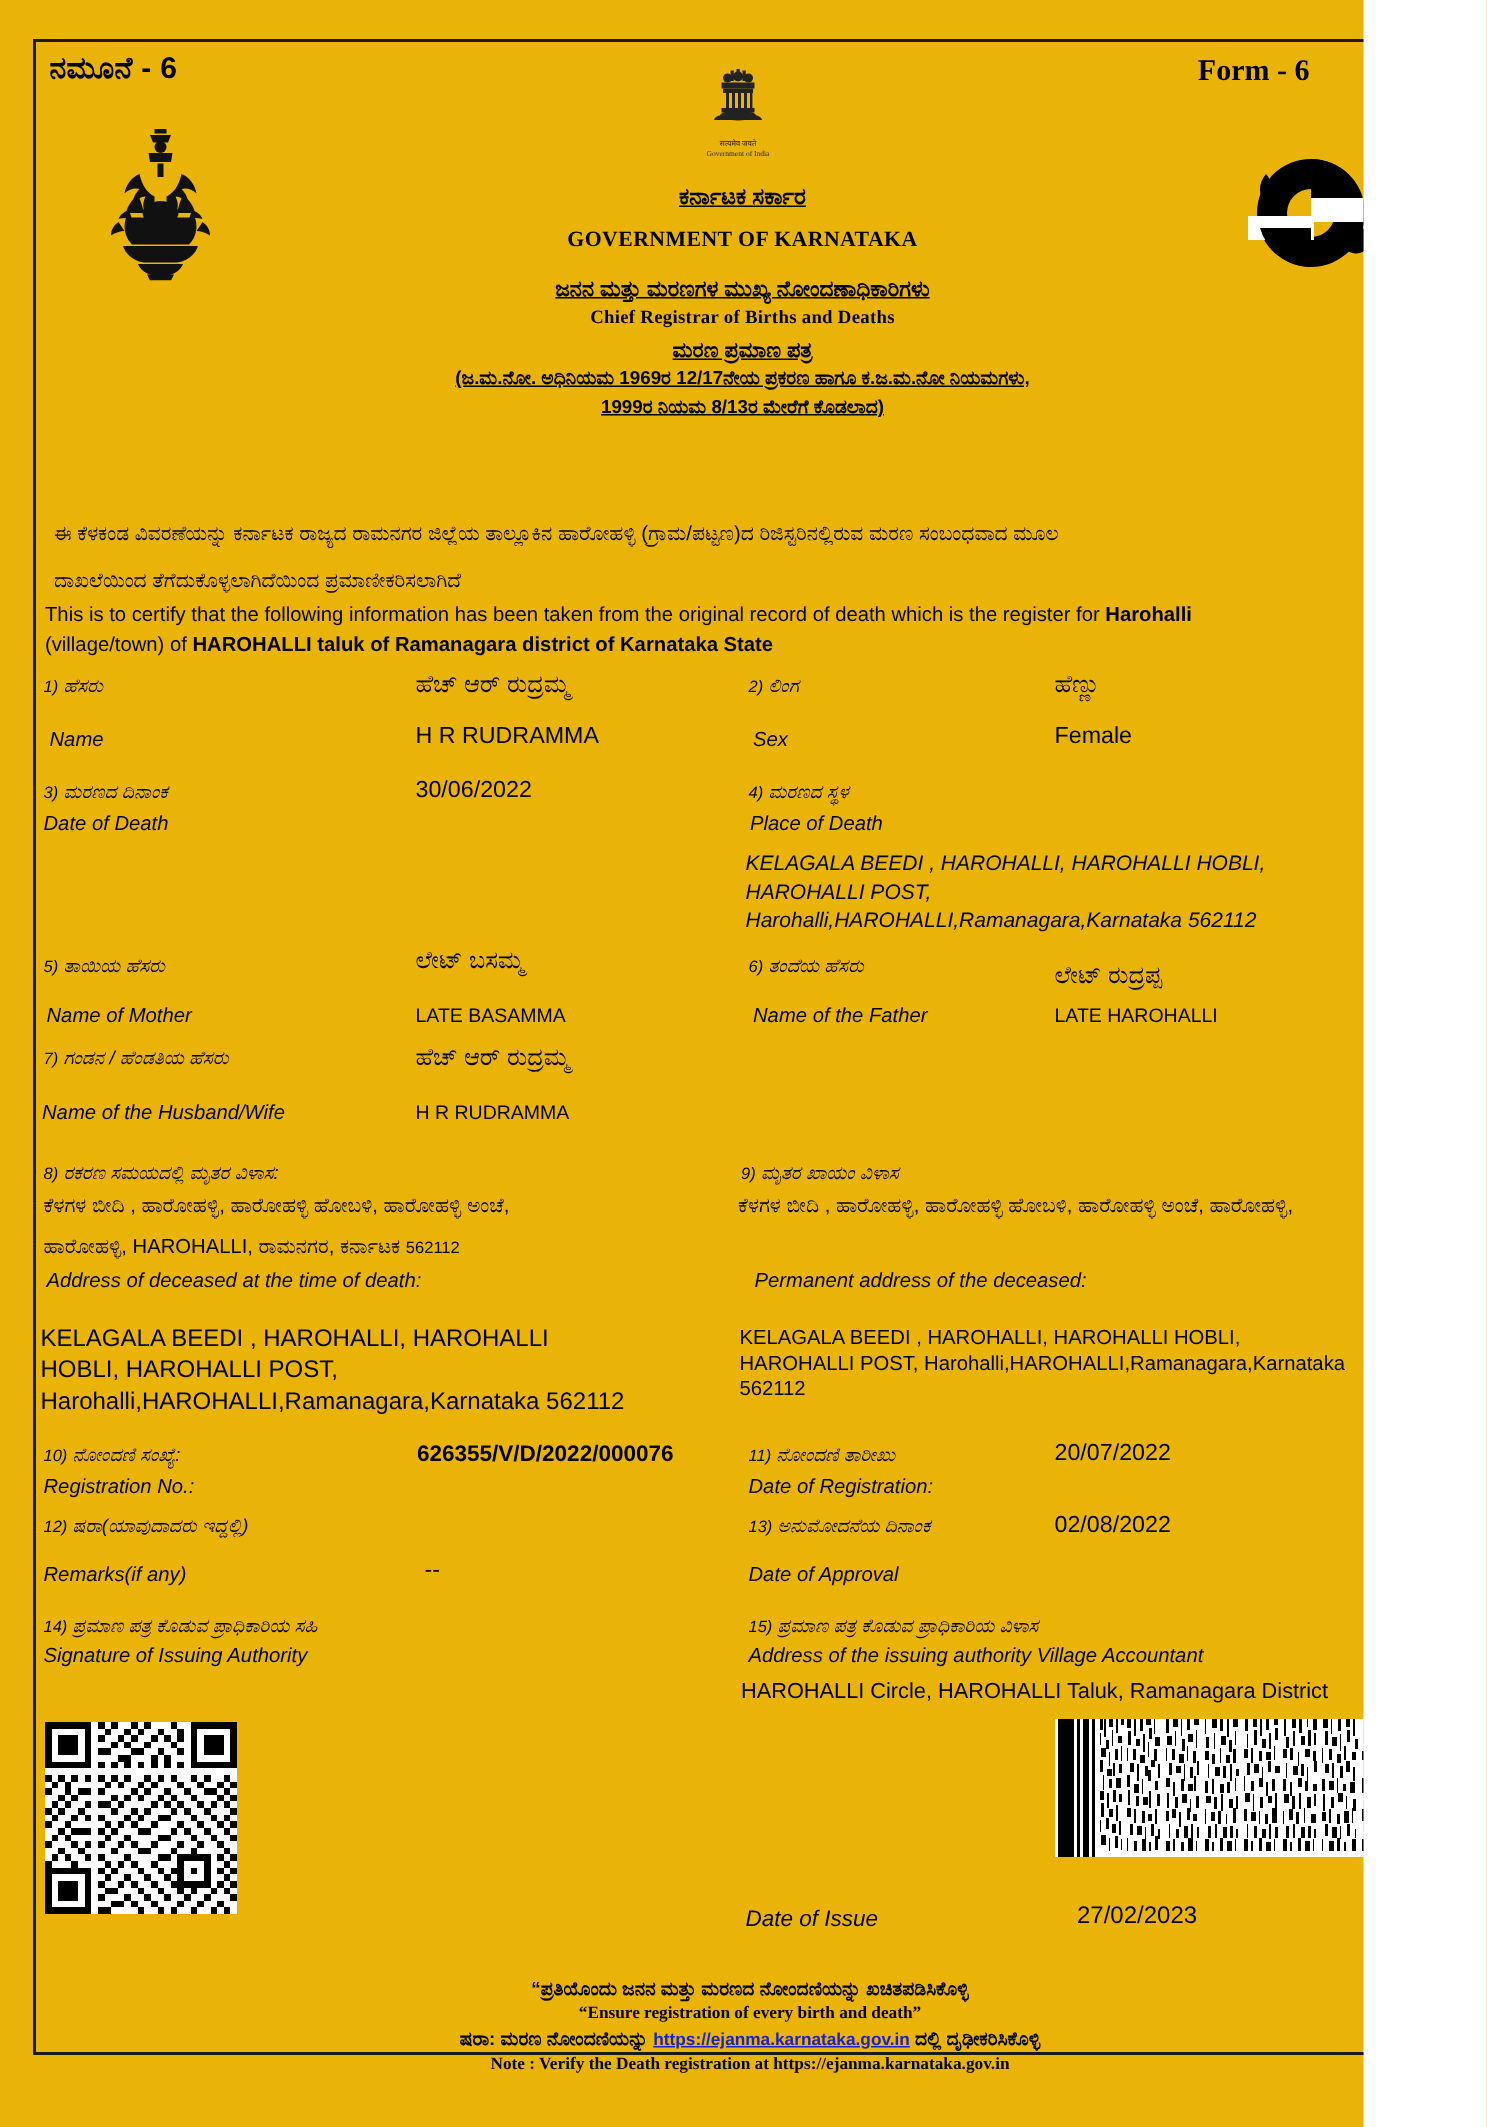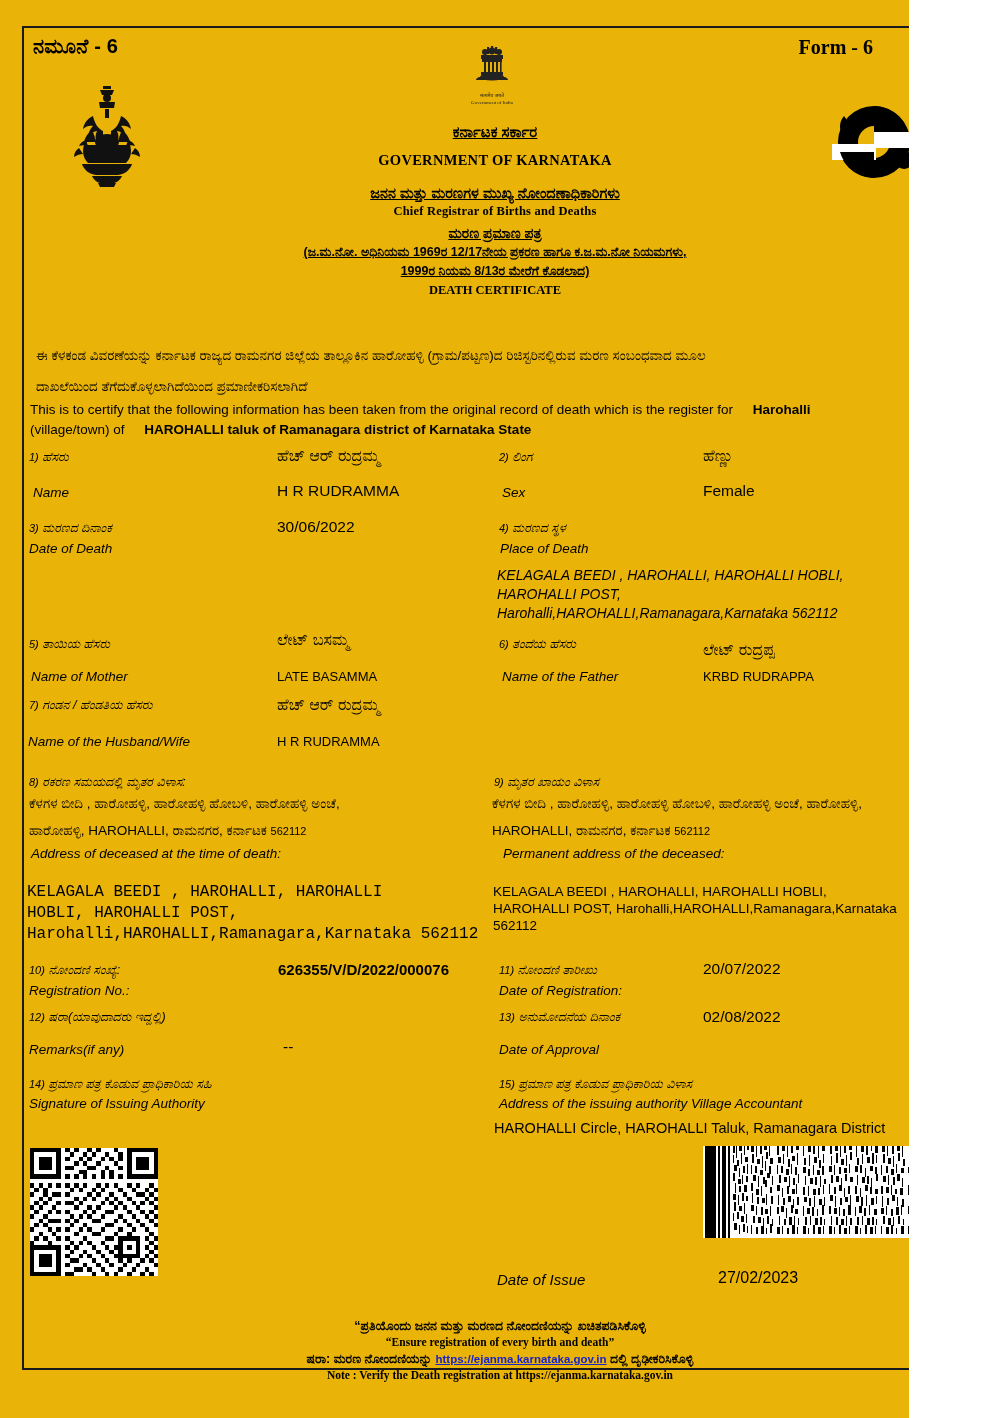--- a/index.html
+++ b/index.html
@@ -144,21 +144,21 @@
     font-size: 13.5px;
     line-height: 31px;
   }
   .certify-en {
     position: absolute;
     left: 30px; top: 400px;
     width: 928px;
     font-size: 13.5px;
     line-height: 20px;
   }
-  .certify-en b { font-weight: bold; margin-left: 16px; }
+  .certify-en b { font-weight: bold; }
 
   
   .fields { position: absolute; left: 0; top: 0; width: 991px; }
   .fld { position: absolute; }
   .lbl-kn {
     font-size: 12.5px;
     font-style: italic;
     white-space: nowrap;
   }
   .lbl-kn .num { font-size: 11px; font-style: italic; }
@@ -177,21 +177,20 @@
   }
   .val-en-small { font-size: 13px; }
   .val-it {
     font-size: 14px;
     font-style: italic;
     line-height: 19px;
   }
   .val-plain-block {
     font-size: 16px;
     line-height: 21px;
-    font-family: Liberation Mono, monospace;
   }
   .val-plain-block-sm {
     font-size: 13.5px;
     line-height: 17px;
   }
   .addr-kn {
     font-size: 13.5px;
     line-height: 27px;
   }
   .addr-kn .pin { font-size: 11px; }
@@ -327,21 +326,20 @@
   </svg>
 
   <div class="head-block">
     <div class="h-kn-1">ಕರ್ನಾಟಕ ಸರ್ಕಾರ</div>
     <div class="h-en-1">GOVERNMENT OF KARNATAKA</div>
     <div class="h-kn-2">ಜನನ ಮತ್ತು ಮರಣಗಳ ಮುಖ್ಯ ನೋಂದಣಾಧಿಕಾರಿಗಳು</div>
     <div class="h-en-2">Chief Registrar of Births and Deaths</div>
     <div class="h-kn-3">ಮರಣ ಪ್ರಮಾಣ ಪತ್ರ</div>
     <div class="h-kn-4">(ಜ.ಮ.ನೋ. ಅಧಿನಿಯಮ 1969ರ 12/17ನೇಯ ಪ್ರಕರಣ ಹಾಗೂ ಕ.ಜ.ಮ.ನೋ ನಿಯಮಗಳು,</div>
     <div class="h-kn-4">1999ರ ನಿಯಮ 8/13ರ ಮೇರೆಗೆ ಕೊಡಲಾದ)</div>
-    <div class="h-en-3">DEATH CERTIFICATE</div>
   </div>
 
   <div class="certify-kn">
     <div>ಈ ಕೆಳಕಂಡ ವಿವರಣೆಯನ್ನು ಕರ್ನಾಟಕ ರಾಜ್ಯದ ರಾಮನಗರ  ಜಿಲ್ಲೆಯ   ತಾಲ್ಲೂಕಿನ ಹಾರೋಹಳ್ಳಿ (ಗ್ರಾಮ/ಪಟ್ಟಣ)ದ ರಿಜಿಸ್ಟರಿನಲ್ಲಿರುವ ಮರಣ ಸಂಬಂಧವಾದ ಮೂಲ</div>
     <div>ದಾಖಲೆಯಿಂದ ತೆಗೆದುಕೊಳ್ಳಲಾಗಿದೆಯಿಂದ ಪ್ರಮಾಣೀಕರಿಸಲಾಗಿದೆ</div>
   </div>
   <div class="certify-en"><span>This is to certify that the following information has been taken from the original record of death which is the register for </span><b>Harohalli</b><br><span>(village/town) of </span><b>HAROHALLI taluk of Ramanagara district of Karnataka State</b></div>
 
   <div class="fields">
 
@@ -368,21 +366,21 @@
     </div>
 
     <div class="fld lbl-kn" style="left:29px; top:637px;"><span class="num">5)</span> <span>ತಾಯಿಯ ಹೆಸರು</span></div>
     <div class="fld lbl-en" style="left:31px; top:669px;">Name of Mother</div>
     <div class="fld val-kn" style="left:277px; top:631px;">ಲೇಟ್ ಬಸಮ್ಮ</div>
     <div class="fld val-en val-en-small" style="left:277px; top:669px;">LATE BASAMMA</div>
 
     <div class="fld lbl-kn" style="left:499px; top:637px;"><span class="num">6)</span> <span>ತಂದೆಯ ಹೆಸರು</span></div>
     <div class="fld lbl-en" style="left:502px; top:669px;">Name of  the Father</div>
     <div class="fld val-kn" style="left:703px; top:631px;margin-top:10px;">ಲೇಟ್ ರುದ್ರಪ್ಪ</div>
-    <div class="fld val-en val-en-small" style="left:703px; top:669px;">KRBD RUDRAPPA</div>
+    <div class="fld val-en val-en-small" style="left:703px; top:669px;">LATE HAROHALLI</div>
 
     <div class="fld lbl-kn" style="left:29px; top:698px;"><span class="num">7)</span> <span>ಗಂಡನ / ಹೆಂಡತಿಯ ಹೆಸರು</span></div>
     <div class="fld lbl-en" style="left:28px; top:734px;">Name of the Husband/Wife</div>
     <div class="fld val-kn" style="left:277px; top:696px;">ಹೆಚ್ ಆರ್ ರುದ್ರಮ್ಮ</div>
     <div class="fld val-en val-en-small" style="left:277px; top:734px;">H R RUDRAMMA</div>
 
     <div class="fld lbl-kn" style="left:29px; top:775px;"><span class="num">8)</span> <span>ರಕರಣ ಸಮಯದಲ್ಲಿ ಮೃತರ ವಿಳಾಸ:</span></div>
     <div class="fld addr-kn" style="left:29px; top:790px; width:460px;">
       <div>ಕೆಳಗಳ ಬೀದಿ , ಹಾರೋಹಳ್ಳಿ, ಹಾರೋಹಳ್ಳಿ ಹೋಬಳಿ, ಹಾರೋಹಳ್ಳಿ ಅಂಚೆ,</div>
       <div><span>ಹಾರೋಹಳ್ಳಿ, HAROHALLI, ರಾಮನಗರ, ಕರ್ನಾಟಕ </span><span class="pin">562112</span></div>
@@ -390,21 +388,20 @@
     <div class="fld lbl-en" style="left:31px; top:846px;">Address of deceased at the time of  death:</div>
     <div class="fld val-plain-block" style="left:27px; top:882px; width:470px;">
       <div>KELAGALA BEEDI , HAROHALLI, HAROHALLI</div>
       <div>HOBLI, HAROHALLI POST,</div>
       <div>Harohalli,HAROHALLI,Ramanagara,Karnataka 562112</div>
     </div>
 
     <div class="fld lbl-kn" style="left:494px; top:775px;"><span class="num">9)</span> <span>ಮೃತರ ಖಾಯಂ ವಿಳಾಸ</span></div>
     <div class="fld addr-kn" style="left:492px; top:790px; width:478px;">
       <div>ಕೆಳಗಳ ಬೀದಿ , ಹಾರೋಹಳ್ಳಿ, ಹಾರೋಹಳ್ಳಿ ಹೋಬಳಿ, ಹಾರೋಹಳ್ಳಿ ಅಂಚೆ, ಹಾರೋಹಳ್ಳಿ,</div>
-      <div><span>HAROHALLI, ರಾಮನಗರ, ಕರ್ನಾಟಕ </span><span class="pin">562112</span></div>
     </div>
     <div class="fld lbl-en" style="left:503px; top:846px;">Permanent address of the deceased:</div>
     <div class="fld val-plain-block-sm" style="left:493px; top:883px; width:480px;">
       <div>KELAGALA BEEDI , HAROHALLI, HAROHALLI HOBLI,</div>
       <div>HAROHALLI POST, Harohalli,HAROHALLI,Ramanagara,Karnataka</div>
       <div>562112</div>
     </div>
 
     <div class="fld lbl-kn" style="left:29px; top:963px;"><span class="num">10)</span> <span>ನೋಂದಣಿ ಸಂಖ್ಯೆ:</span></div>
     <div class="fld lbl-en" style="left:29px; top:983px;">Registration No.:</div>

